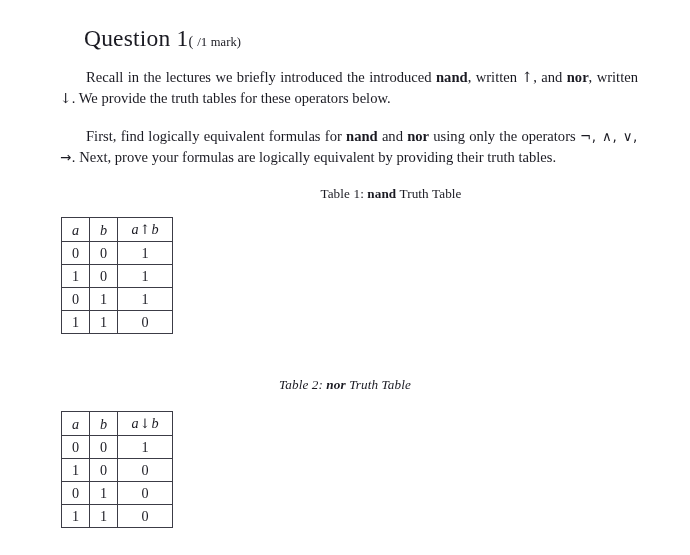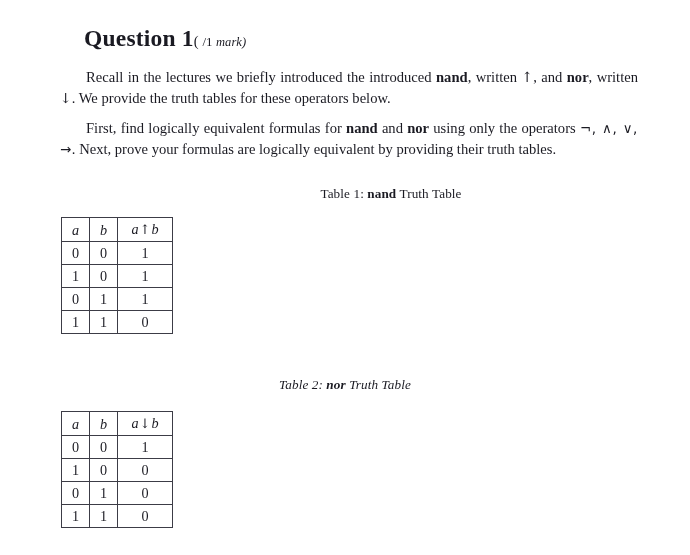--- a/index.html
+++ b/index.html
@@ -27,54 +27,53 @@
 
   
   .heading {
     position: absolute;
     left: 84px;
     top: 25px;
     white-space: nowrap;
   }
   .heading-title {
     font-size: 23.5px;
-    font-weight: bold;
+    font-weight: normal;
     letter-spacing: 0.2px;
   }
   .heading-marks {
     font-size: 14.5px;
     font-weight: normal;
     letter-spacing: 0.1px;
   }
   .heading-marks .mark-num {
     font-size: 13px;
   }
   .heading-marks .mark-word {
     font-size: 12.5px;
-    font-style: italic;
   }
 
   
   .body-block {
     position: absolute;
     left: 60px;
     top: 67px;
     width: 578px;
   }
   p.para {
     margin: 0;
     font-size: 14.6px;
     line-height: 21.3px;
     text-align: justify;
     text-justify: inter-word;
     text-indent: 26px;
     hyphens: none;
   }
   p.para + p.para {
-    margin-top: 8px;
+    margin-top: 16px;
   }
   .bf { font-weight: bold; }
   .mathop {
     font-family: "DejaVu Serif", "Liberation Serif", serif;
     font-size: 14px;
   }
   .opset {
     font-family: "DejaVu Sans", sans-serif;
     font-size: 13.4px;
     letter-spacing: 0.6px;

